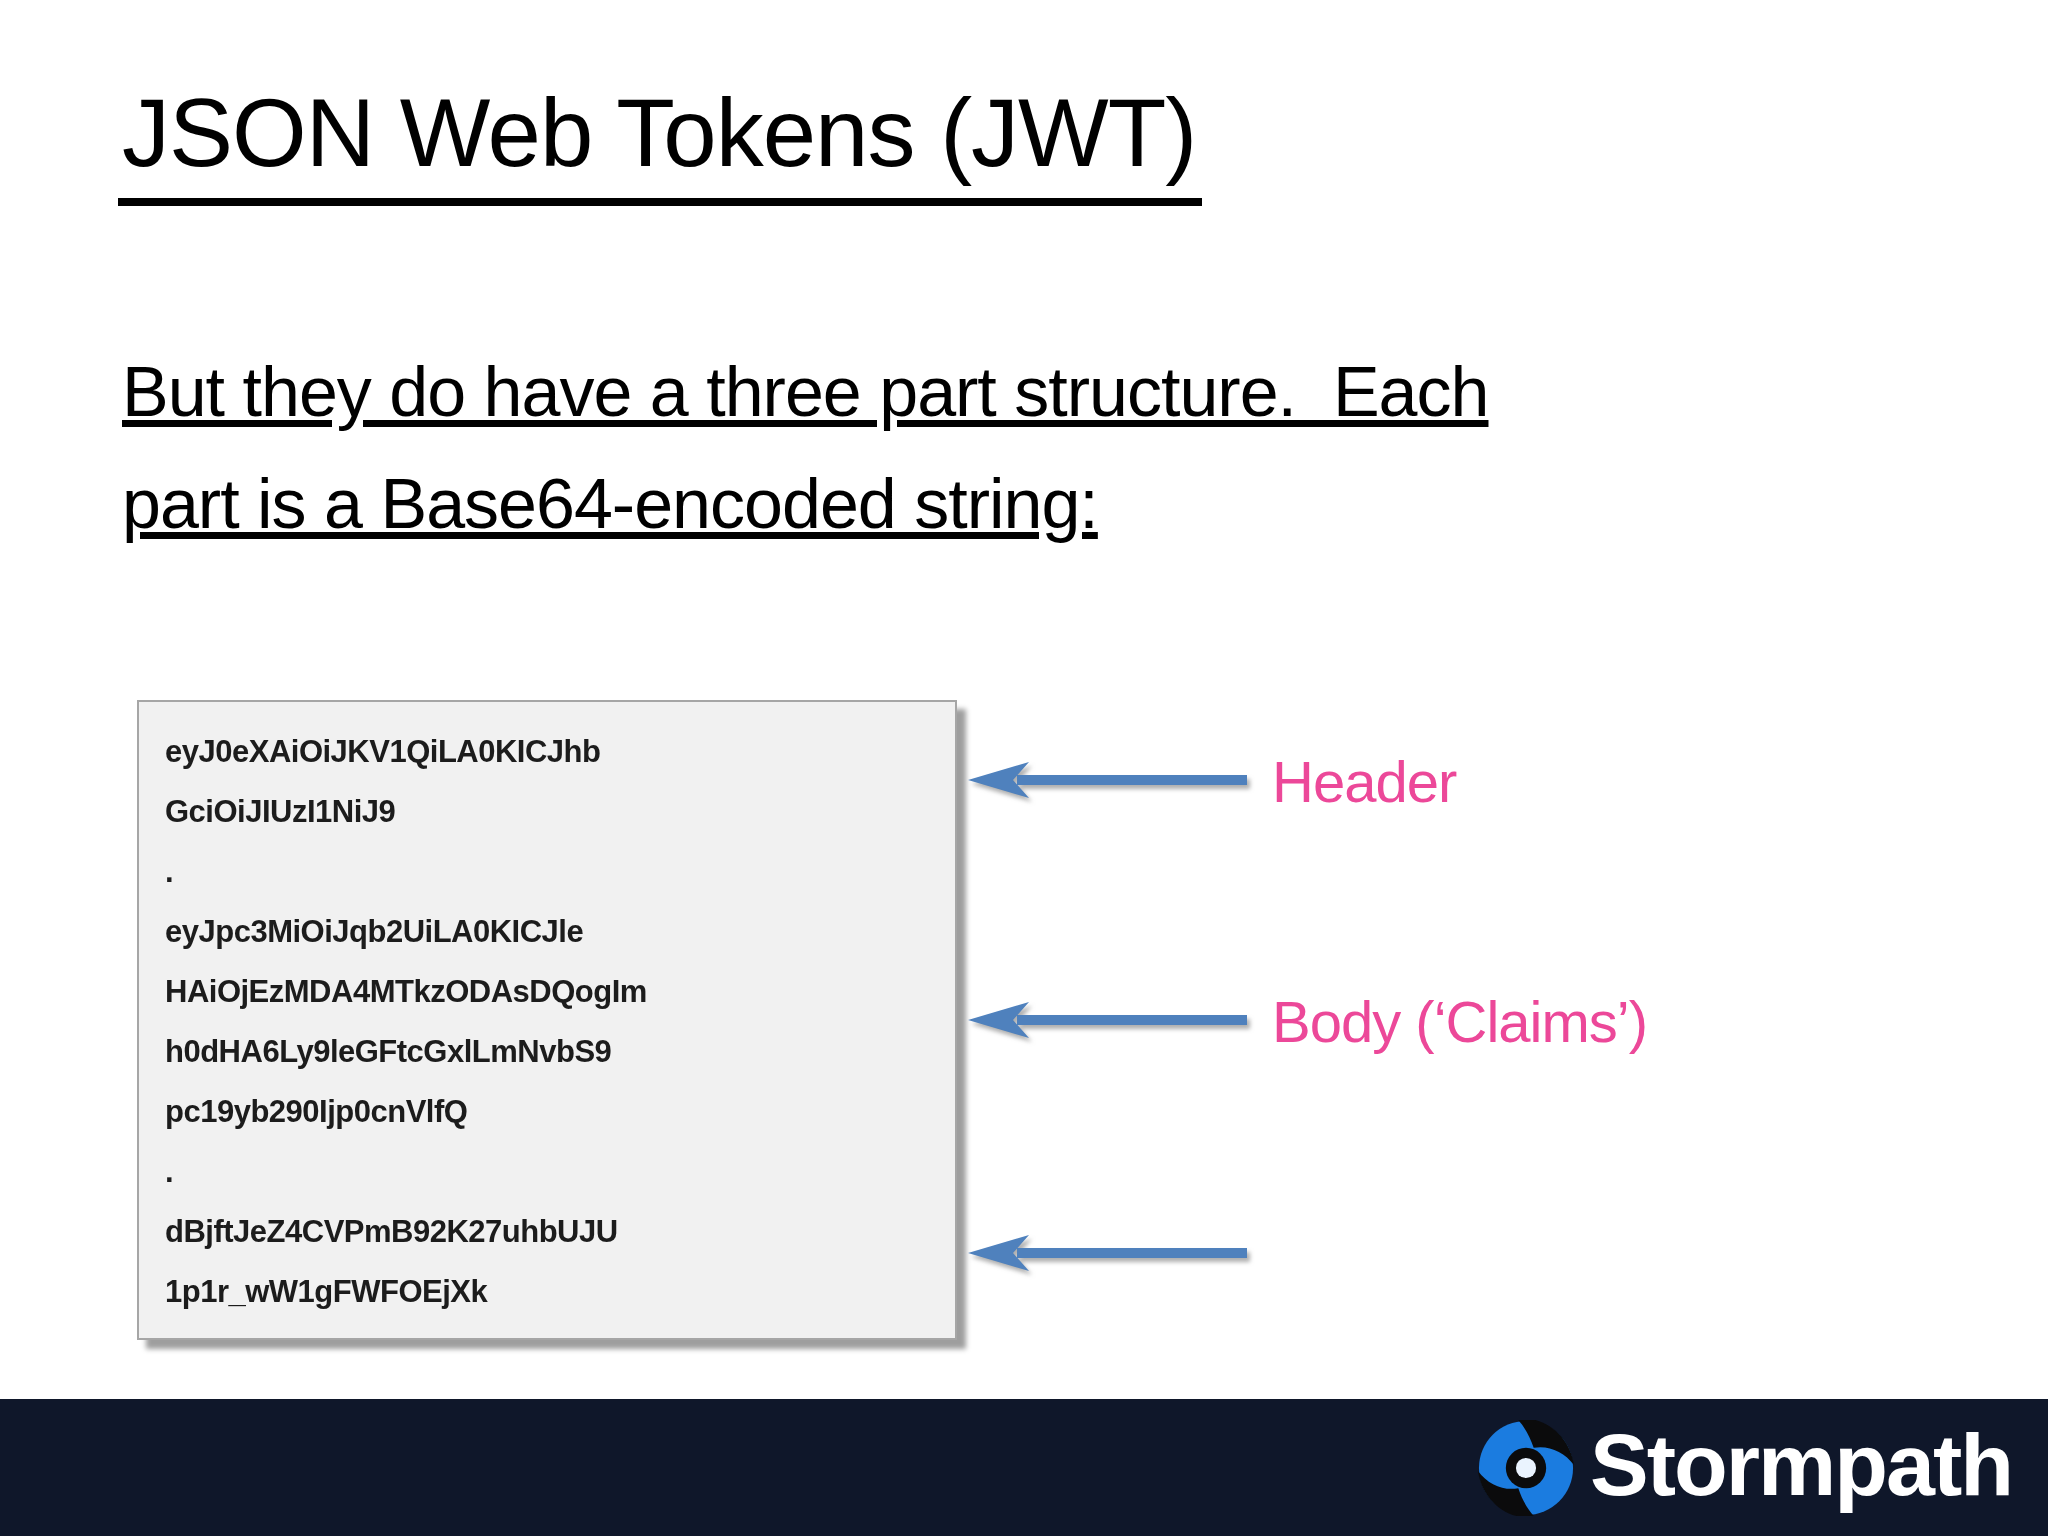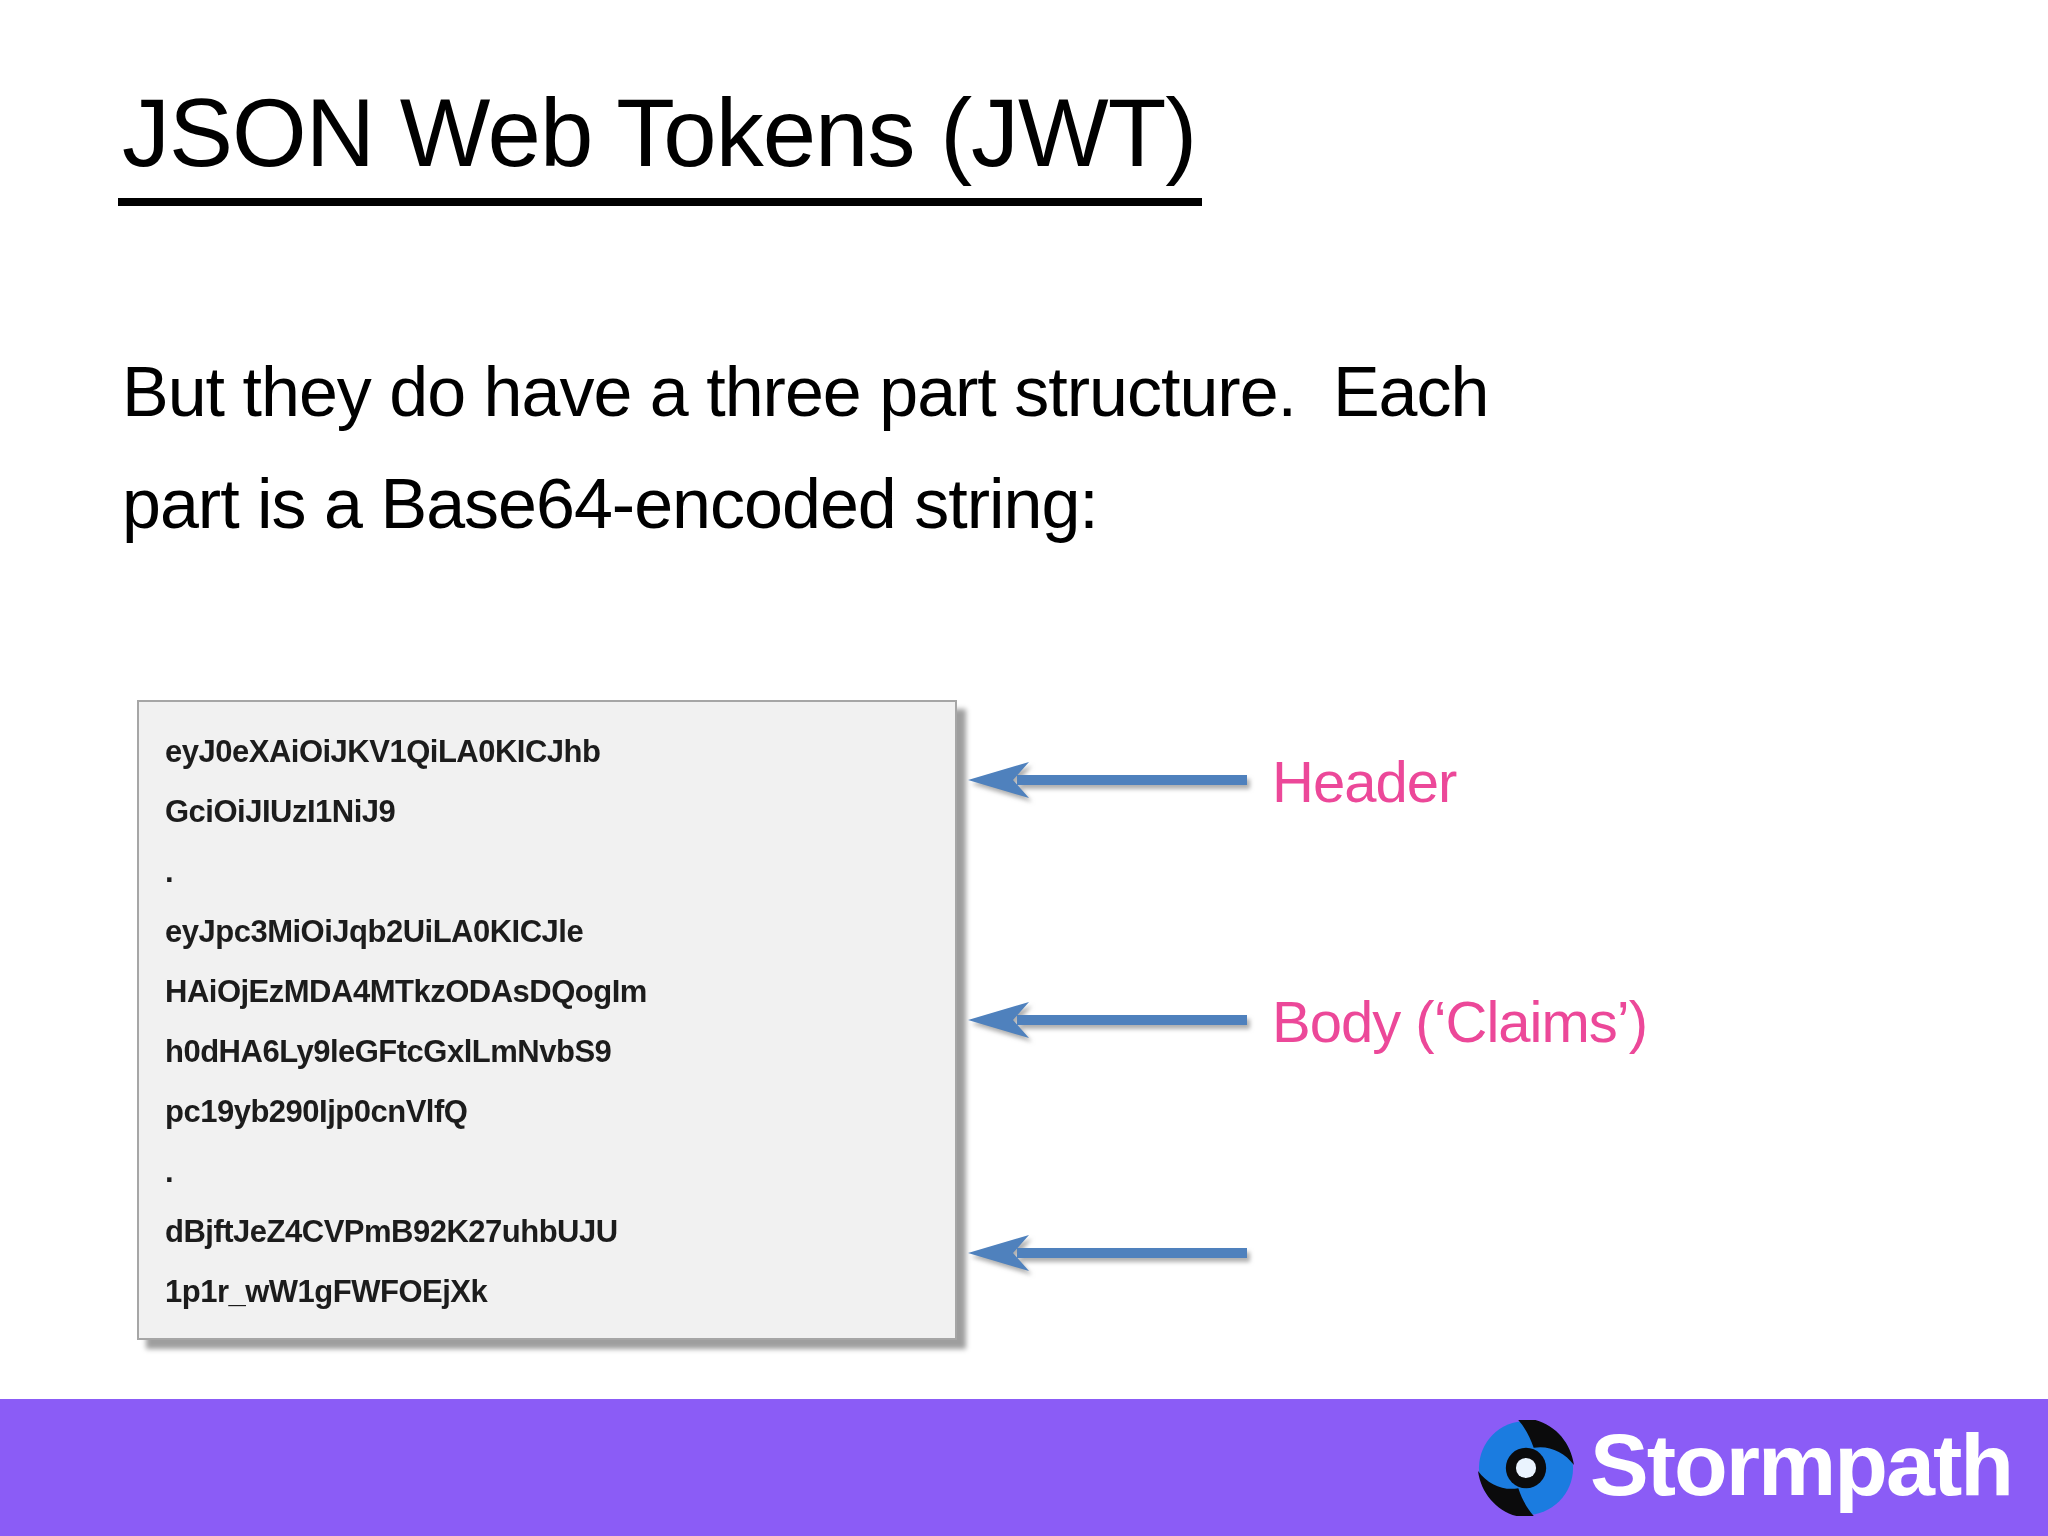--- a/index.html
+++ b/index.html
@@ -16,21 +16,21 @@
     margin:0;
     font-size:96px;font-weight:400;letter-spacing:-1px;
     border-bottom:8px solid #000;
     padding:0 6px 10px 4px;margin-left:-4px;
     display:inline-block;
   }
   .body-text{
     position:absolute;left:122px;top:336px;
     font-size:70px;line-height:112px;letter-spacing:-1px;
   }
-  .body-text div{white-space:pre;}
+  .body-text div{white-space:pre;text-decoration:underline;}
   .token-box{
     position:absolute;left:137px;top:700px;
     width:820px;height:640px;box-sizing:border-box;
     background:#f1f1f1;
     border:2px solid #a6a6a6;
     box-shadow:9px 9px 5px rgba(0,0,0,0.38);
     padding:20px 14px 0 26px;
   }
   .token-line{
     font-size:31px;font-weight:700;line-height:60px;
@@ -48,21 +48,21 @@
     position:absolute;left:1272px;
     font-size:58px;line-height:68px;color:#ec4899;
     letter-spacing:-1px;white-space:pre;
   }
   .label-1{top:748px;}
   .label-2{top:988px;}
   .label-3{top:1226px;}
   .footer{
     position:absolute;left:0;bottom:0;
     width:2048px;height:137px;
-    background:#8b5cf6;
+    background:#0f172a;
   }
   .logo{
     position:absolute;right:36px;top:0;height:137px;
     display:flex;align-items:center;gap:16px;
   }
   .logo-text{
     color:#ffffff;font-size:88px;font-weight:700;
     letter-spacing:-2px;
     line-height:1;
     padding-bottom:6px;

